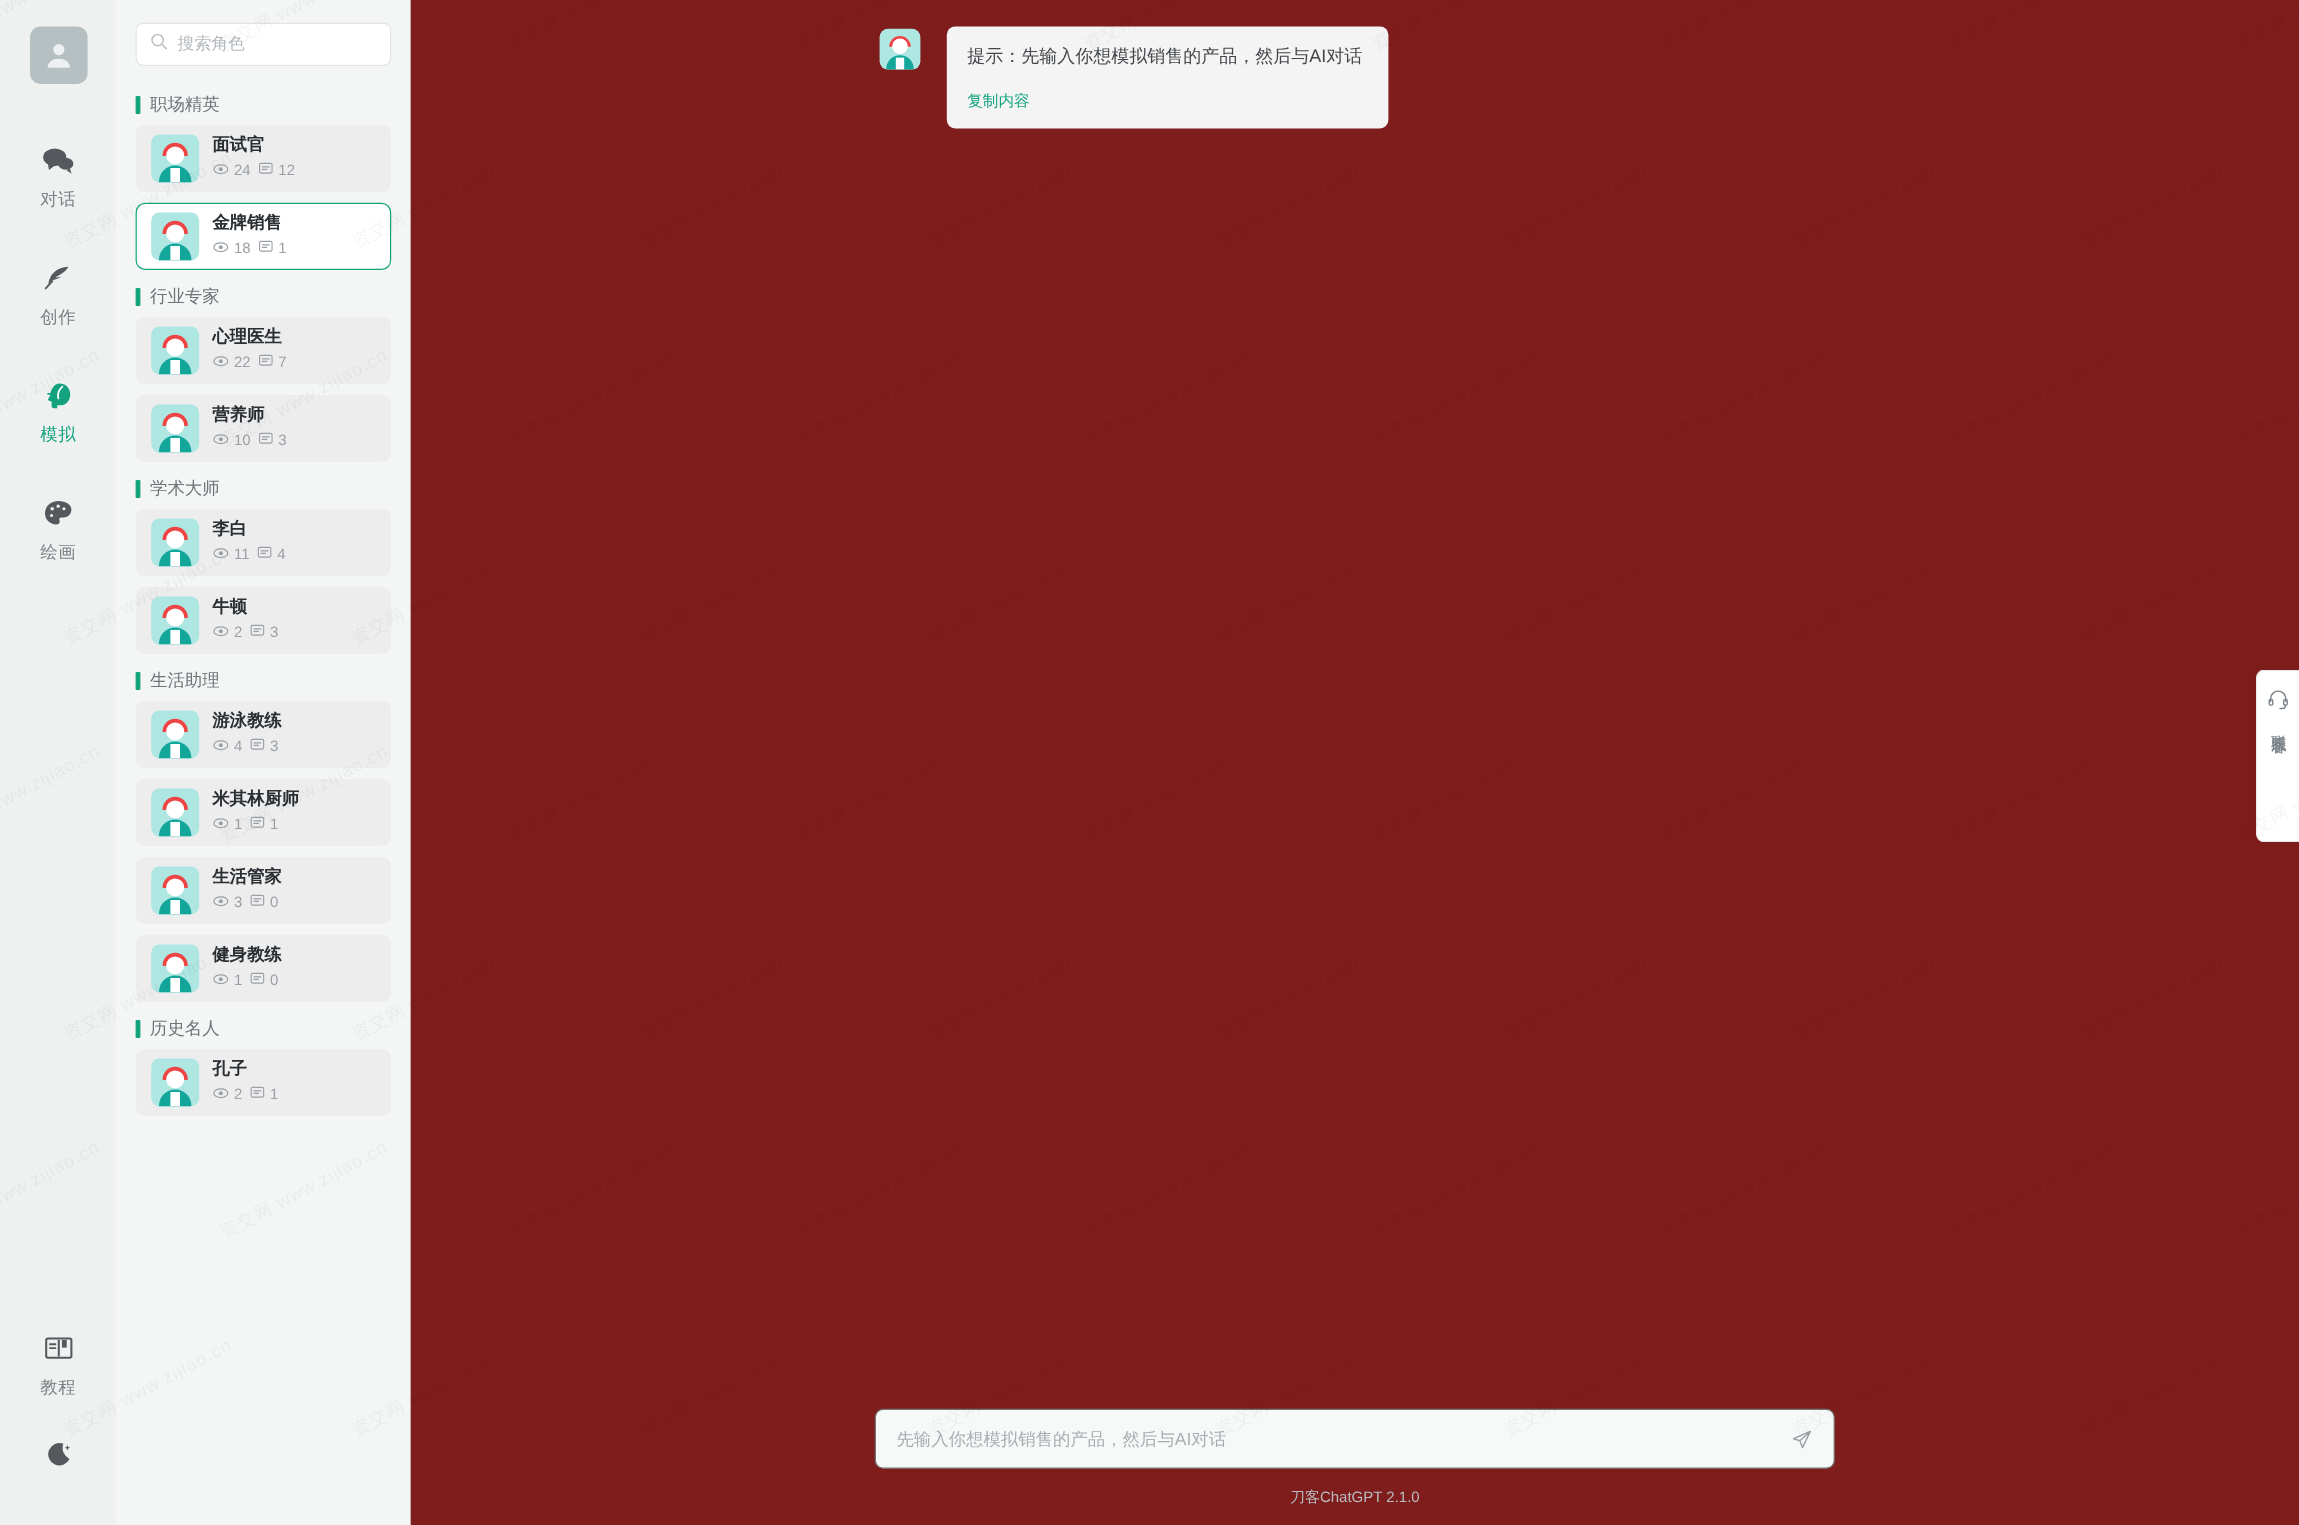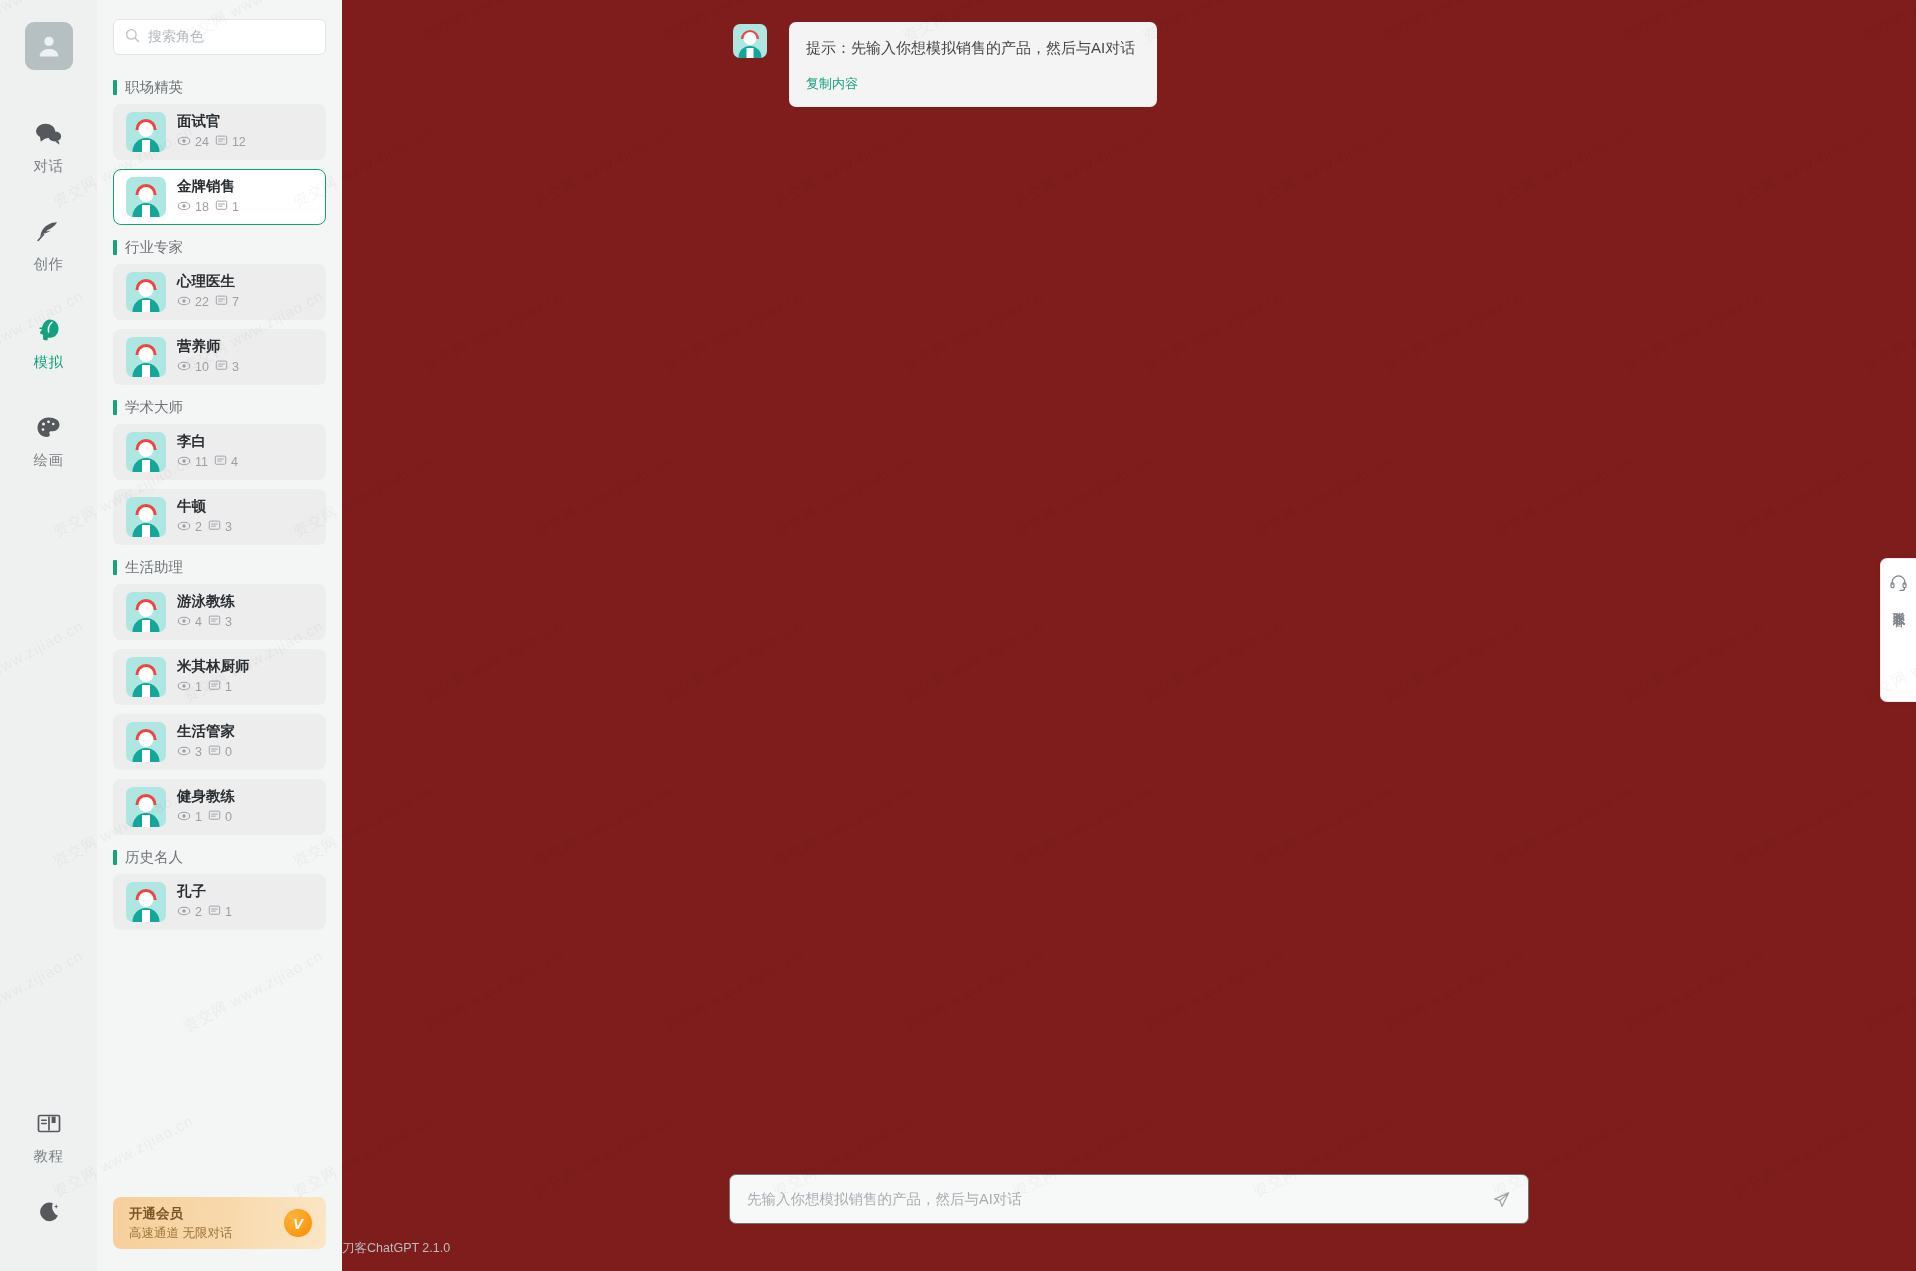--- a/index.html
+++ b/index.html
@@ -168,21 +168,21 @@
     position:absolute; left:0; right:0; bottom:0; padding-bottom:14px;
   }
   .composer {
     margin:0 auto; width:800px; height:50px;
     background:#f7f8f8; border:1px solid #737373; border-radius:7px;
     display:flex; align-items:center; padding:0 17px;
   }
   .composer .ph { flex:1; font-size:14.5px; color:#a9adb2; }
   .composer .send { cursor:pointer; display:flex; align-items:center; }
   .footer-ver {
-    font-size:12.5px; color:#b9bdc1; margin-top:16px;
+    text-align:center; font-size:12.5px; color:#b9bdc1; margin-top:16px;
   }
 
   
   #cs-tab {
     position:absolute; right:0; top:558px; width:36px; height:144px;
     background:#ffffff; border:1px solid #e8eaec; border-right:none;
     border-radius:7px 0 0 7px;
     box-shadow:-1px 0 7px rgba(0,0,0,0.05);
     display:flex; flex-direction:column; align-items:center;
     padding-top:14px; gap:5px; cursor:pointer; z-index:20;
@@ -604,27 +604,20 @@
                   <rect x="1.6" y="2.6" width="12.8" height="10" rx="1.3" fill="none" stroke="#9aa0a6" stroke-width="1.15"></rect>
                   <path d="M4.4 6.2h7.2M4.4 8.8h4.6" stroke="#9aa0a6" stroke-width="1.1" stroke-linecap="round"></path>
                 </svg></span>
               <span class="num">1</span>
             </span>
           </span>
         </div>
       </div>
     </div>
 
-  <div class="member-banner">
-    <div class="mb-texts">
-      <span class="mb-title">开通会员</span>
-      <span class="mb-sub">高速通道 无限对话</span>
-    </div>
-    <div class="mb-badge">V</div>
-  </div>
 
 </div>
 
 <div id="main">
 
   <div class="msg-row">
     <div class="msg-avatar">
       <div class="hat"></div>
       <div class="face"></div>
       <div class="body"></div>

